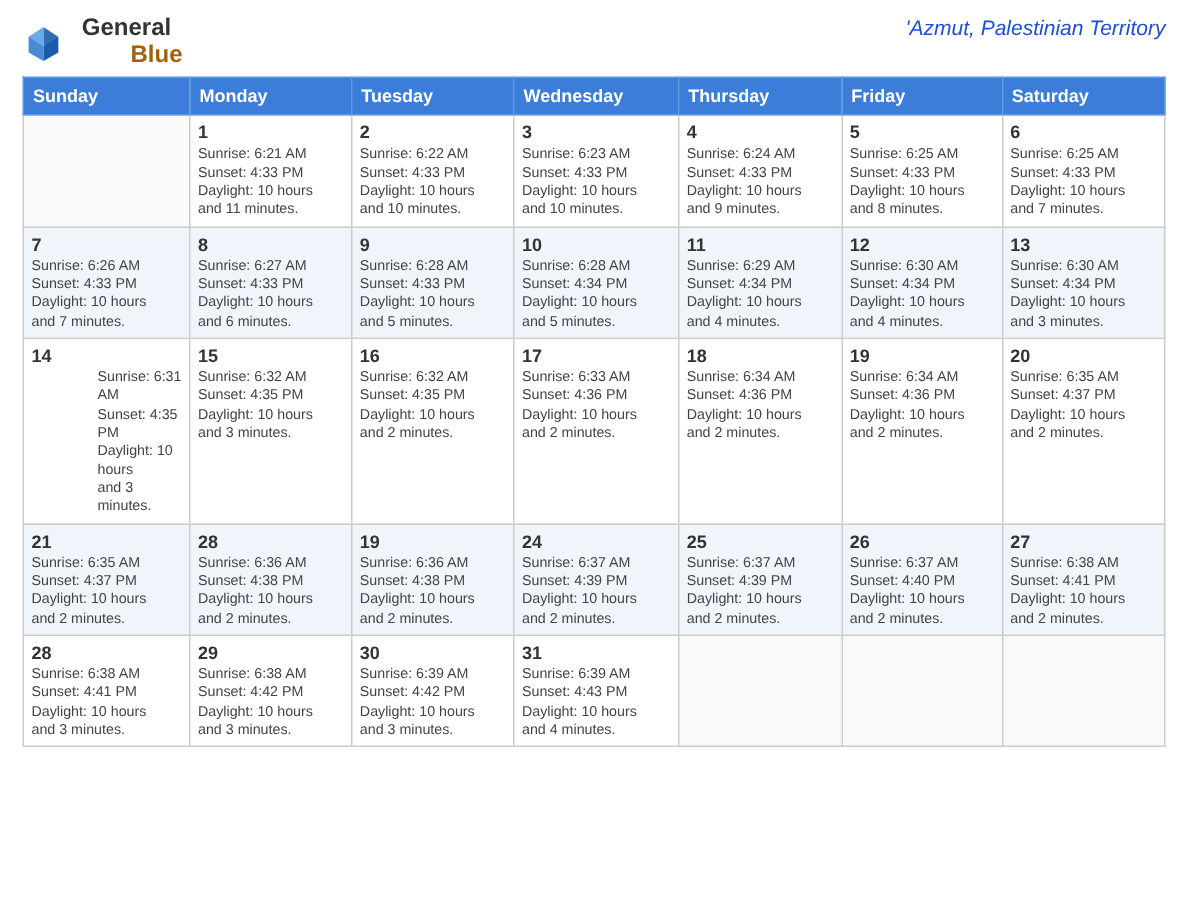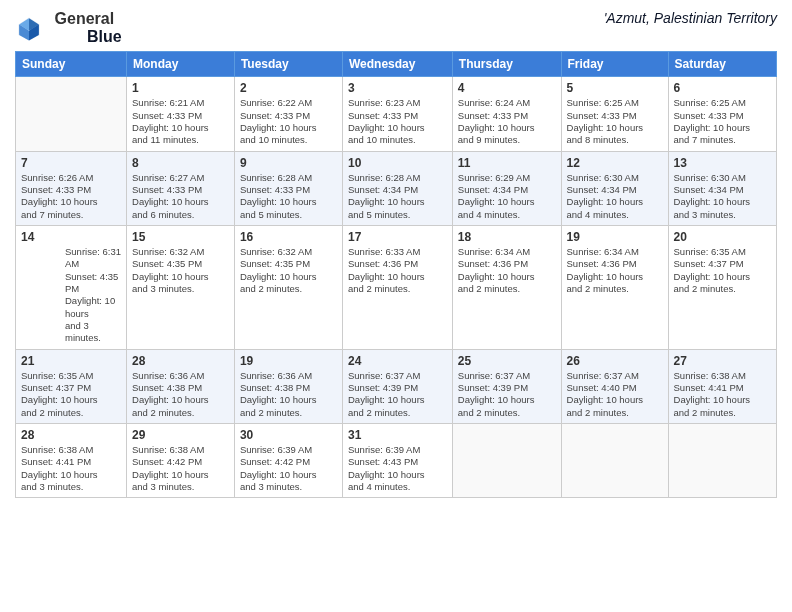--- a/index.html
+++ b/index.html
@@ -29,36 +29,36 @@
     }
     .logo-text {
       display: flex;
       flex-direction: column;
       font-size: 16px;
       font-weight: bold;
       line-height: 1.1;
       align-items: center;
     }
     .logo-general { color: #333; }
-    .logo-blue { color: #0f172a; margin-left: 40px; }
+    .logo-blue { color: #a16207; margin-left: 40px; }
     .logo-icon {
       width: 28px;
       height: 28px;
     }
     .title-area {
       text-align: right;
     }
     .month-title {
       font-size: 32px;
       color: #333;
       font-weight: normal;
     }
     .location {
       font-size: 14px;
-      color: #0f172a;
+      color: #1d4ed8;
       font-style: italic;
     }
     .calendar {
       width: 100%;
       border-collapse: collapse;
       font-size: 10px;
     }
     .calendar th {
       background-color: #3b7dd8;
       color: #fff;

